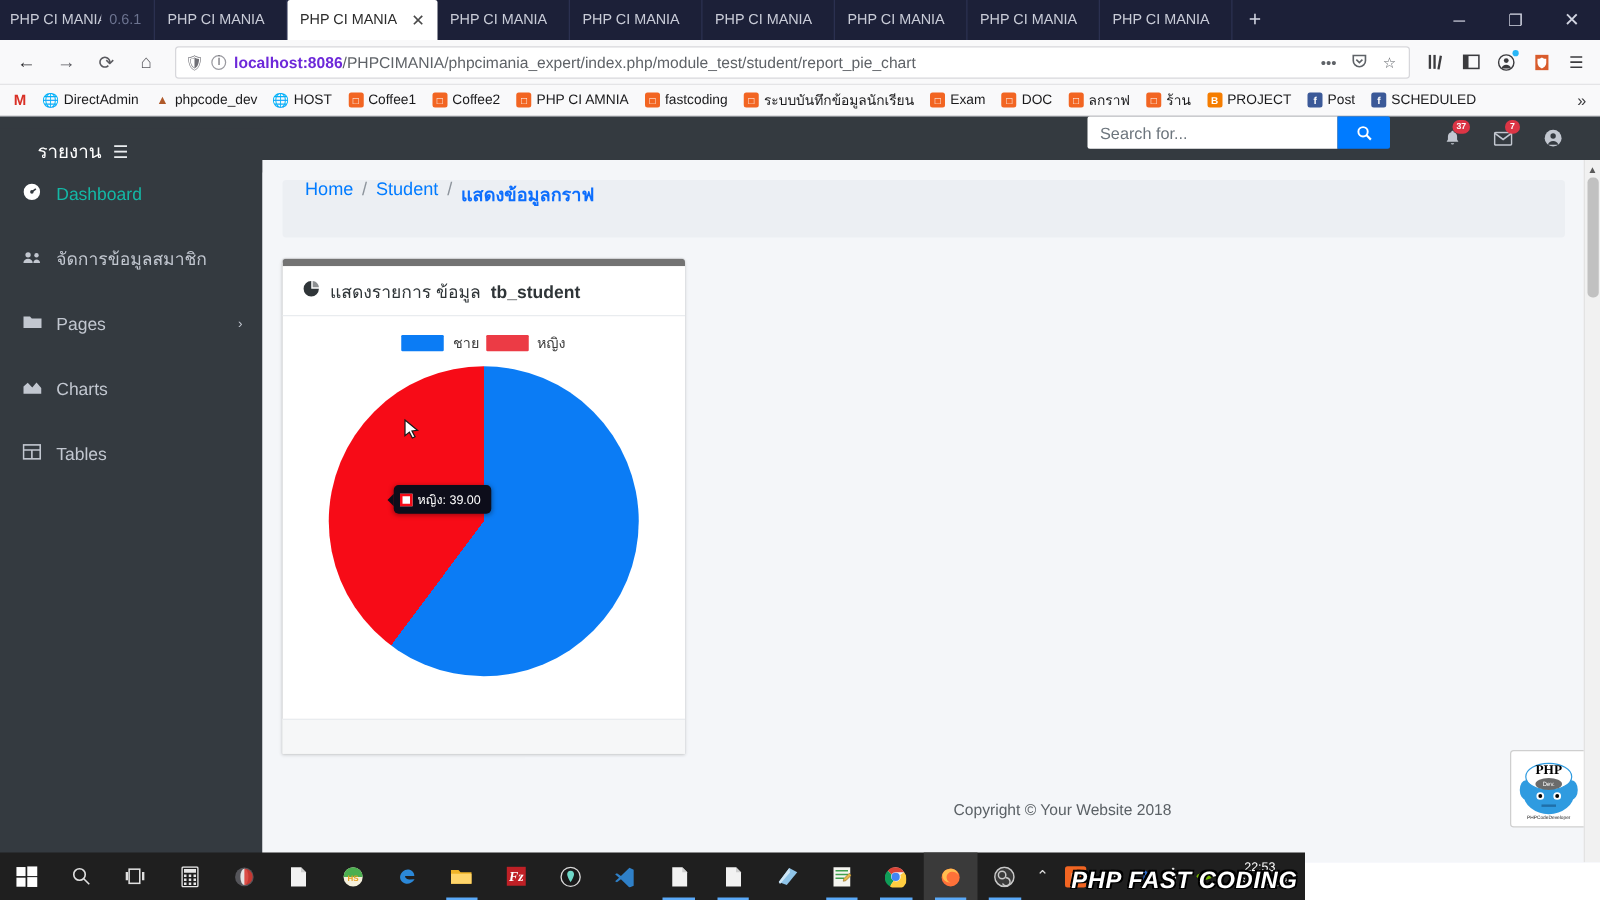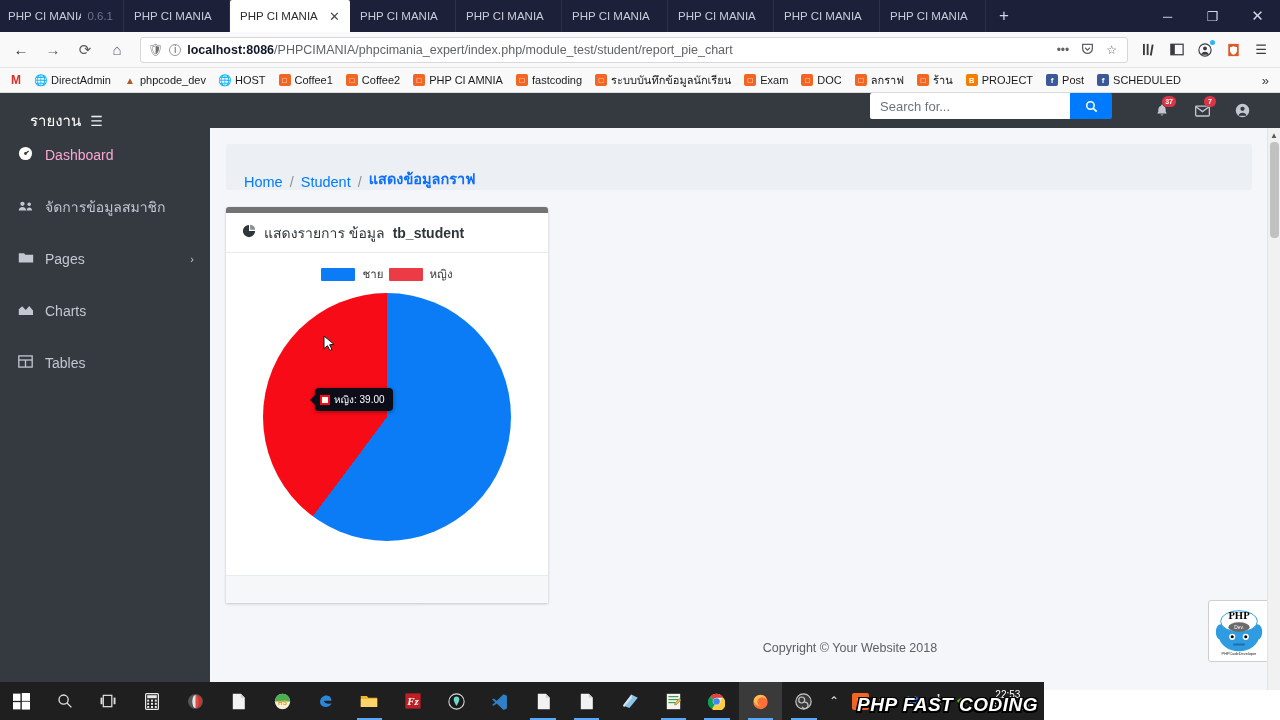--- a/index.html
+++ b/index.html
@@ -53,21 +53,21 @@
     flex: 1; height: 26px; margin: 0 6px; background: #fff;
     border: 1px solid #d7d7db; border-radius: 3px;
     display: flex; align-items: center; padding: 0 7px; gap: 6px;
     font-size: 12.5px; color: #4a4a4f;
   }
   .urlbar .shield { color: #6f6f75; font-size: 12px; }
   .urlbar .info { color: #6f6f75; font-size: 11px; border:1px solid #9a9aa0;
      border-radius:50%; width:12px;height:12px;display:flex;align-items:center;
      justify-content:center; line-height:1;}
   .urltext { flex: 1; color: #5f6368; white-space: nowrap; overflow: hidden; }
-  .urltext b { color: #0f172a; font-weight: 700; }
+  .urltext b { color: #6d28d9; font-weight: 700; }
   .urlicon { color: #5f6368; font-size: 12px; padding: 0 3px; }
   .toolicon { width: 26px; height: 26px; display:flex; align-items:center;
      justify-content:center; color: #3b3b3e; font-size: 13px; position: relative;}
 
   .bookmarks {
     height: 25px; background: #f9f9fa; border-bottom: 1px solid #dcdcdf;
     display: flex; align-items: center; padding: 0 5px; gap: 3px;
     font-size: 11px; color: #1a1a1c; overflow: hidden;
   }
   .bm { display: flex; align-items: center; gap: 4px; padding: 2px 5px;
@@ -123,32 +123,32 @@
 
   .sidebar {
     position: absolute; left: 0; top: 35px; width: 210px; bottom: 0;
     background: #343a40; padding-top: 12px;
   }
   .sitem {
     display: flex; align-items: center; gap: 10px;
     height: 30px; margin: 0 8px 22px 8px; padding: 0 8px;
     color: #c2c7d0; font-size: 14px; border-radius: 4px;
   }
-  .sitem.active { color: #f9a8d4; font-weight: 500; }
+  .sitem.active { color: #14b8a6; font-weight: 500; }
   .sitem .sico { width: 19px; text-align: center; font-size: 13px; color: #c2c7d0;}
   .sitem.active .sico { color: #fff; }
   .sitem .arrow { margin-left: auto; font-size: 11px; color: #c2c7d0; }
 
   .content {
     position: absolute; left: 210px; top: 35px; right: 0; bottom: 0;
     background: #f4f6f9; overflow: hidden;
   }
   .breadcrumb-box {
     margin: 16px 28px 0 16px; height: 46px; background: #eceff3;
-    border-radius: 3px; display: flex; align-items: flex-end; padding: 0 18px;
+    border-radius: 3px; display: flex; align-items: flex-start; padding: 0 18px;
     font-size: 14.5px; color: #007bff;
   }
   .crumb { color: #007bff; }
   .crumb.current { color: #0d6efd; font-weight: 600; }
   .crumb-sep { color: #8c939b; margin: 0 7px; }
 
   .card {
     margin: 17px 0 0 16px; width: 322px; background: #fff;
     border-top: 6px solid #737373;
     box-shadow: 0 0 1px rgba(0,0,0,.12), 0 1px 3px rgba(0,0,0,.18);

